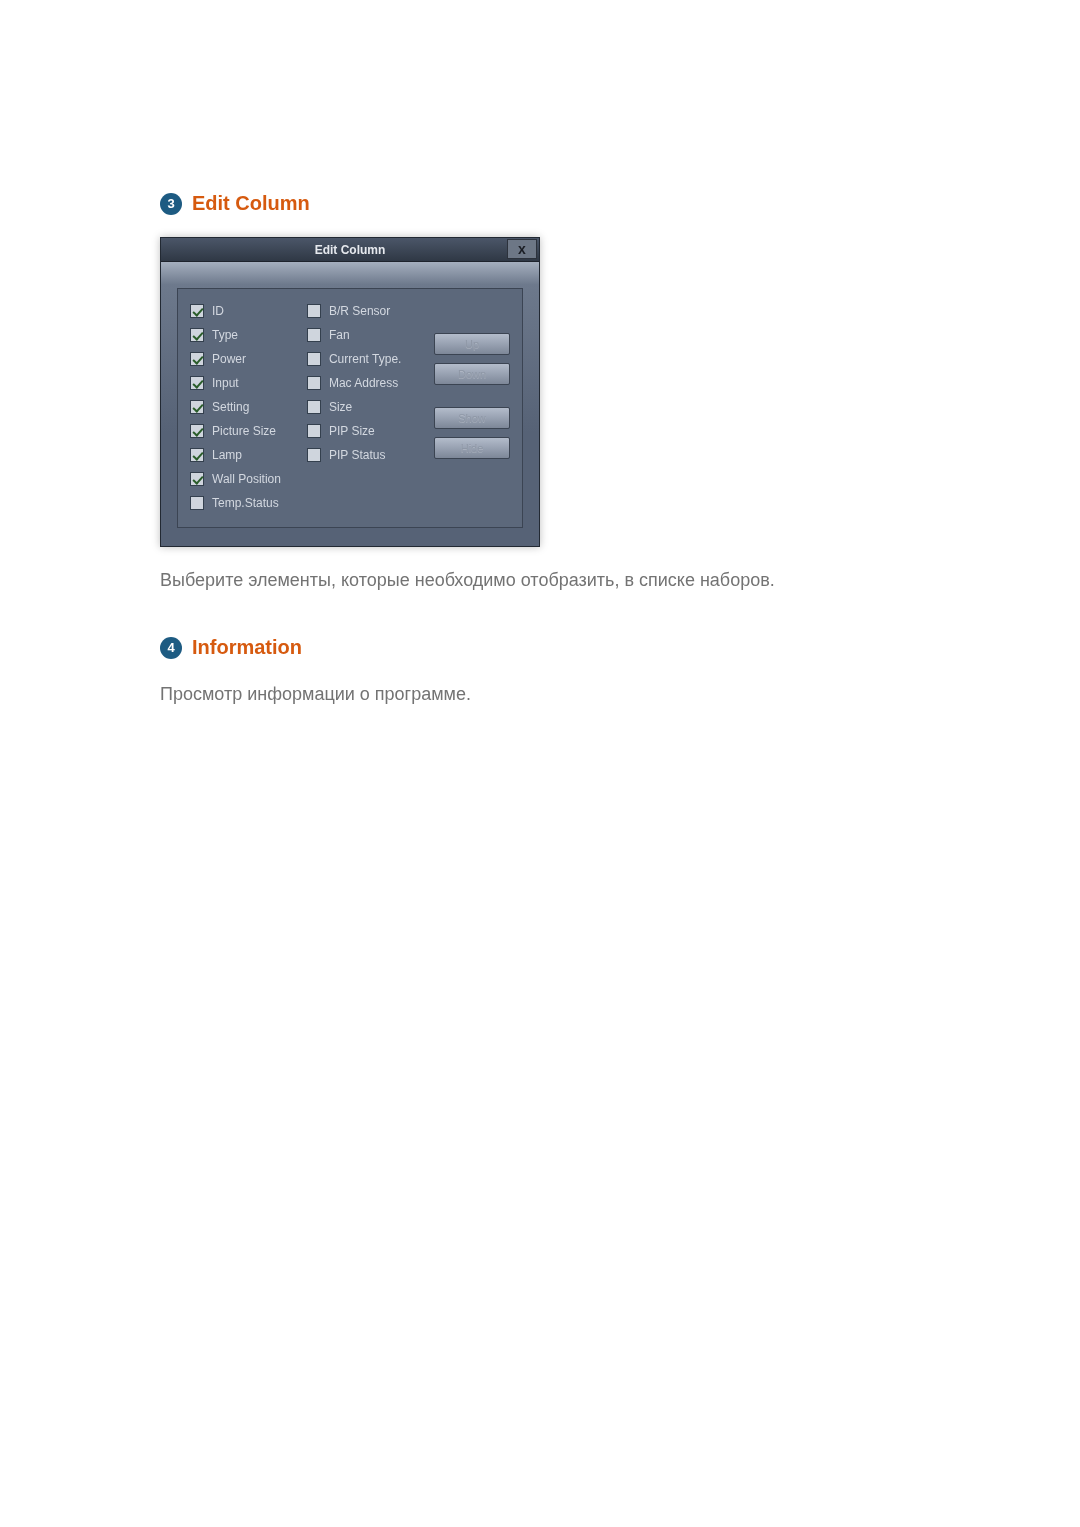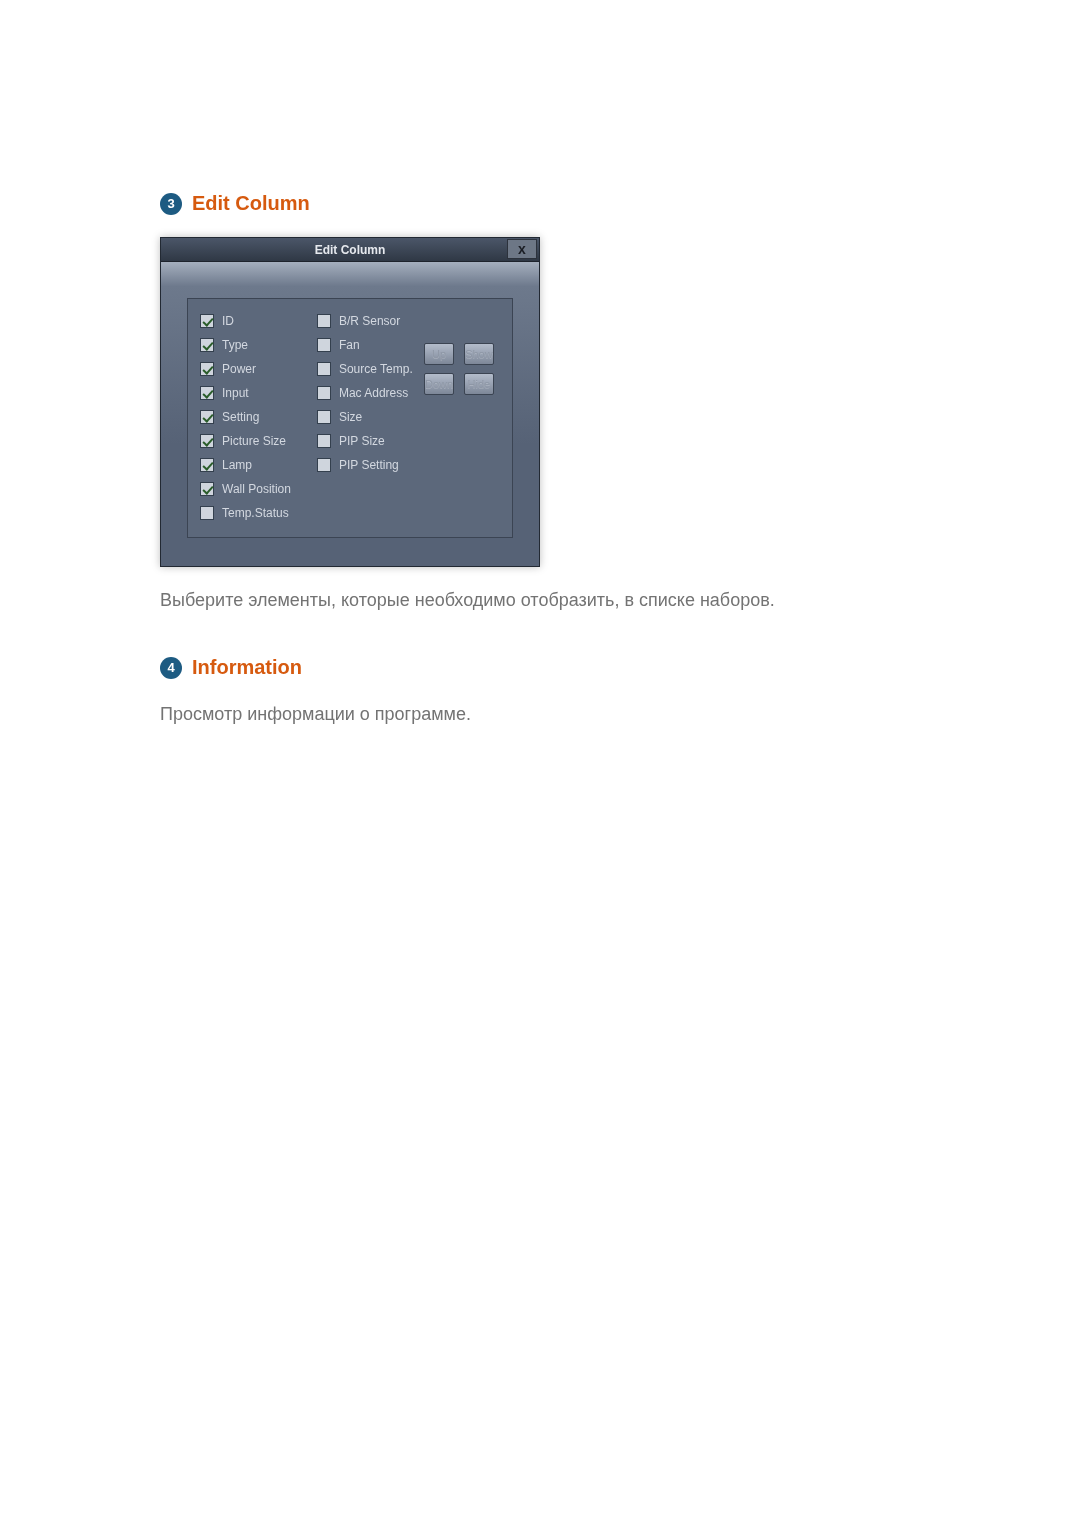--- a/index.html
+++ b/index.html
@@ -72,21 +72,21 @@
     border: 1px solid #2c323c;
     display: flex;
     align-items: center;
     justify-content: center;
     color: #1a1d24;
     font-weight: bold;
     font-size: 14px;
   }
   .dialog-body {
     background: linear-gradient(to bottom, #a5afbe 0%, #6d798c 8%, #566276 60%);
-    padding: 16px;
+    padding: 6px;
   }
   .inner-panel {
     margin: 20px 10px 12px 10px;
     border: 1px solid #3b4453;
     background: #5c687b;
     padding: 14px 12px 16px 12px;
     display: flex;
     min-height: 230px;
   }
   .columns {
@@ -126,21 +126,21 @@
     border-bottom: 2px solid #2a5d2a;
     transform: rotate(-48deg);
   }
   .check-label {
     color: #d3d8e0;
     font-size: 12px;
   }
   .side-buttons {
     width: 76px;
     display: flex;
-    flex-direction: row;
+    flex-direction: column;
     gap: 10px;
     padding-top: 30px;
   }
   .side-group {
     display: flex;
     flex-direction: column;
     gap: 8px;
     margin-bottom: 12px;
   }
   .dlg-btn {
@@ -247,37 +247,37 @@
               <div class="check-item">
                 <div class="cbox"></div>
                 <span class="check-label">B/R Sensor</span>
               </div>
               <div class="check-item">
                 <div class="cbox"></div>
                 <span class="check-label">Fan</span>
               </div>
               <div class="check-item">
                 <div class="cbox"></div>
-                <span class="check-label">Source Temp.</span>
+                <span class="check-label">Current Type.</span>
               </div>
               <div class="check-item">
                 <div class="cbox"></div>
                 <span class="check-label">Mac Address</span>
               </div>
               <div class="check-item">
                 <div class="cbox"></div>
                 <span class="check-label">Size</span>
               </div>
               <div class="check-item">
                 <div class="cbox"></div>
                 <span class="check-label">PIP Size</span>
               </div>
               <div class="check-item">
                 <div class="cbox"></div>
-                <span class="check-label">PIP Setting</span>
+                <span class="check-label">PIP Status</span>
               </div>
             </div>
         </div>
         <div class="side-buttons">
           <div class="side-group">
             <div class="dlg-btn">Up</div>
             <div class="dlg-btn">Down</div>
           </div>
           <div class="side-group">
             <div class="dlg-btn">Show</div>

